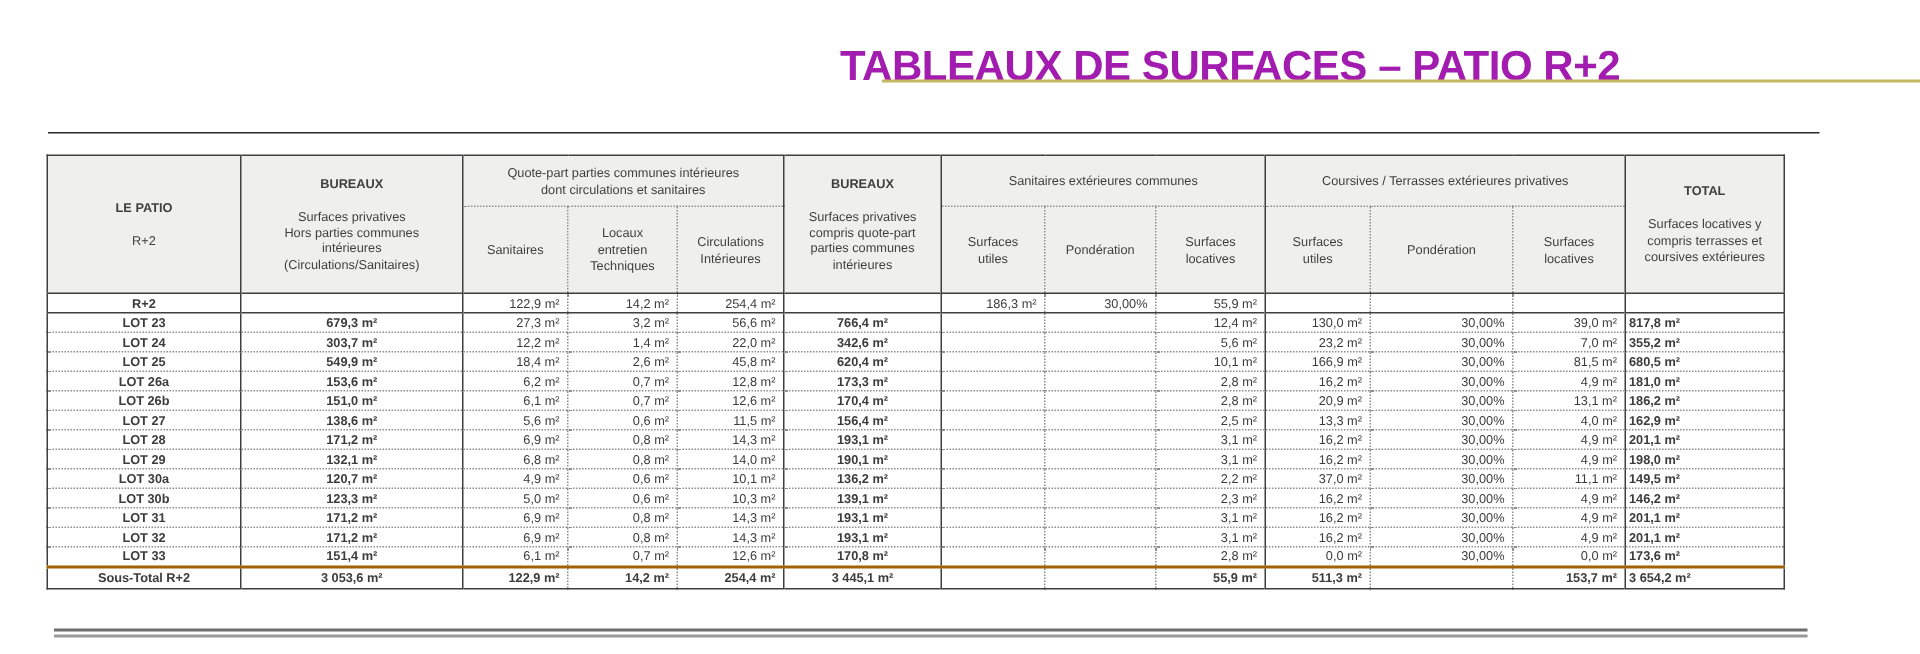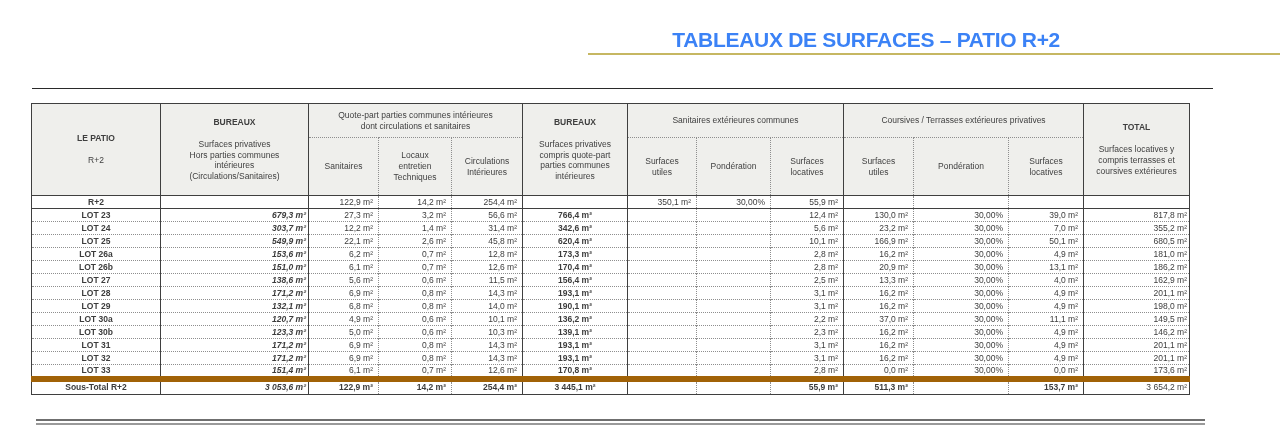--- a/index.html
+++ b/index.html
@@ -1,21 +1,21 @@
 <!DOCTYPE html>
 <html><head>
 <meta charset="utf-8">
 <style>
   * { margin: 0; padding: 0; box-sizing: border-box; }
   html, body { width: 1280px; height: 436px; background: #ffffff; overflow: hidden; }
   body { position: relative; font-family: "Liberation Sans", "DejaVu Sans", sans-serif; color: #3b3b3b; }
 
   .page-title {
     position: absolute; top: 28px; left: 560px; width: 500px;
-    text-align: right; font-size: 21px; font-weight: 700; color: #3b82f6;
+    text-align: left; font-size: 28px; font-weight: 700; color: #a21caf;
     letter-spacing: -0.3px; white-space: nowrap;
   }
   .title-underline {
     position: absolute; top: 53px; left: 588px; width: 692px; height: 2px;
     background: #c6b762;
   }
   .header-rule {
     position: absolute; top: 88px; left: 32px; width: 1181px; height: 1px;
     background: #2a2a2a;
   }
@@ -50,28 +50,28 @@
   
   .sl { border-left: 1px solid #3f3f3f; }
   .dl { border-left: 1px dotted #8e8e8e; }
 
   tbody td {
     height: 13px; line-height: 11px; vertical-align: middle;
     white-space: nowrap; overflow: hidden; padding: 0 2px;
   }
   tbody tr { border-top: 1px dotted #8e8e8e; }
   tbody tr.level { border-top: none; border-bottom: 1px solid #3f3f3f; }
-  tbody tr.total { border-top: 6px solid #a16207; height: 15px; font-weight: 700; }
+  tbody tr.total { border-top: 2px solid #a16207; height: 15px; font-weight: 700; }
   tbody td.c0  { text-align: center; font-weight: 700; }
-  tbody td.c1  { text-align: right; font-weight: 700; font-style: italic; }
+  tbody td.c1  { text-align: center; font-weight: 700; }
   tbody td.c2, tbody td.c3, tbody td.c4,
   tbody td.c6, tbody td.c7, tbody td.c8,
   tbody td.c9, tbody td.c10, tbody td.c11 { text-align: right; padding-right: 5px; }
   tbody td.c5  { text-align: center; font-weight: 700; }
-  tbody td.c12 { text-align: right; font-weight: 400; }
+  tbody td.c12 { text-align: left; font-weight: 700; }
 </style>
 </head>
 <body>
 
 <div class="page-title">TABLEAUX DE SURFACES – PATIO R+2</div>
 <div class="title-underline"></div>
 <div class="header-rule"></div>
 
 <table class="surfaces">
   <colgroup>
@@ -140,21 +140,21 @@
     </tr>
   </thead>
   <tbody>
       <tr class="level">
         <td class="c0">R+2</td>
         <td class="c1 sl"></td>
         <td class="c2 sl">122,9 m²</td>
         <td class="c3 dl">14,2 m²</td>
         <td class="c4 dl">254,4 m²</td>
         <td class="c5 sl"></td>
-        <td class="c6 sl">350,1 m²</td>
+        <td class="c6 sl">186,3 m²</td>
         <td class="c7 dl">30,00%</td>
         <td class="c8 dl">55,9 m²</td>
         <td class="c9 sl"></td>
         <td class="c10 dl"></td>
         <td class="c11 dl"></td>
         <td class="c12 sl"></td>
       </tr>
       <tr class="lot">
         <td class="c0">LOT 23</td>
         <td class="c1 sl">679,3 m²</td>
@@ -168,43 +168,43 @@
         <td class="c9 sl">130,0 m²</td>
         <td class="c10 dl">30,00%</td>
         <td class="c11 dl">39,0 m²</td>
         <td class="c12 sl">817,8 m²</td>
       </tr>
       <tr class="lot">
         <td class="c0">LOT 24</td>
         <td class="c1 sl">303,7 m²</td>
         <td class="c2 sl">12,2 m²</td>
         <td class="c3 dl">1,4 m²</td>
-        <td class="c4 dl">31,4 m²</td>
+        <td class="c4 dl">22,0 m²</td>
         <td class="c5 sl">342,6 m²</td>
         <td class="c6 sl"></td>
         <td class="c7 dl"></td>
         <td class="c8 dl">5,6 m²</td>
         <td class="c9 sl">23,2 m²</td>
         <td class="c10 dl">30,00%</td>
         <td class="c11 dl">7,0 m²</td>
         <td class="c12 sl">355,2 m²</td>
       </tr>
       <tr class="lot">
         <td class="c0">LOT 25</td>
         <td class="c1 sl">549,9 m²</td>
-        <td class="c2 sl">22,1 m²</td>
+        <td class="c2 sl">18,4 m²</td>
         <td class="c3 dl">2,6 m²</td>
         <td class="c4 dl">45,8 m²</td>
         <td class="c5 sl">620,4 m²</td>
         <td class="c6 sl"></td>
         <td class="c7 dl"></td>
         <td class="c8 dl">10,1 m²</td>
         <td class="c9 sl">166,9 m²</td>
         <td class="c10 dl">30,00%</td>
-        <td class="c11 dl">50,1 m²</td>
+        <td class="c11 dl">81,5 m²</td>
         <td class="c12 sl">680,5 m²</td>
       </tr>
       <tr class="lot">
         <td class="c0">LOT 26a</td>
         <td class="c1 sl">153,6 m²</td>
         <td class="c2 sl">6,2 m²</td>
         <td class="c3 dl">0,7 m²</td>
         <td class="c4 dl">12,8 m²</td>
         <td class="c5 sl">173,3 m²</td>
         <td class="c6 sl"></td>

